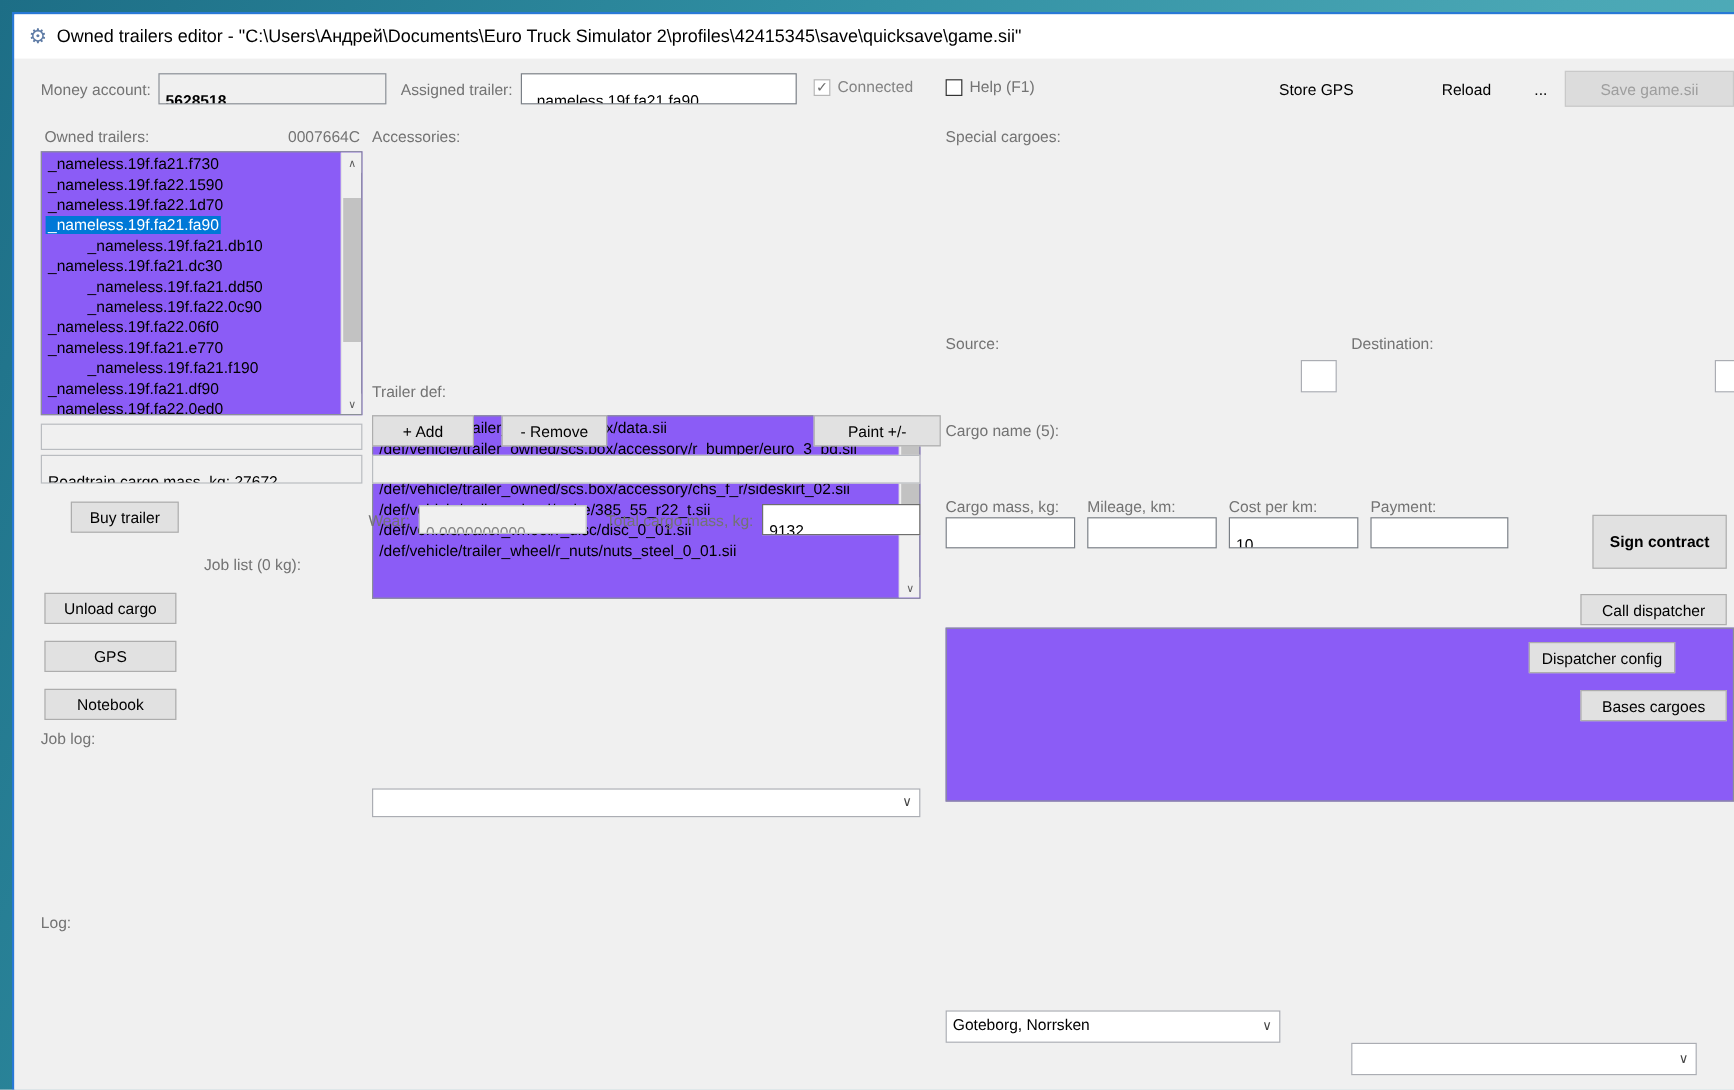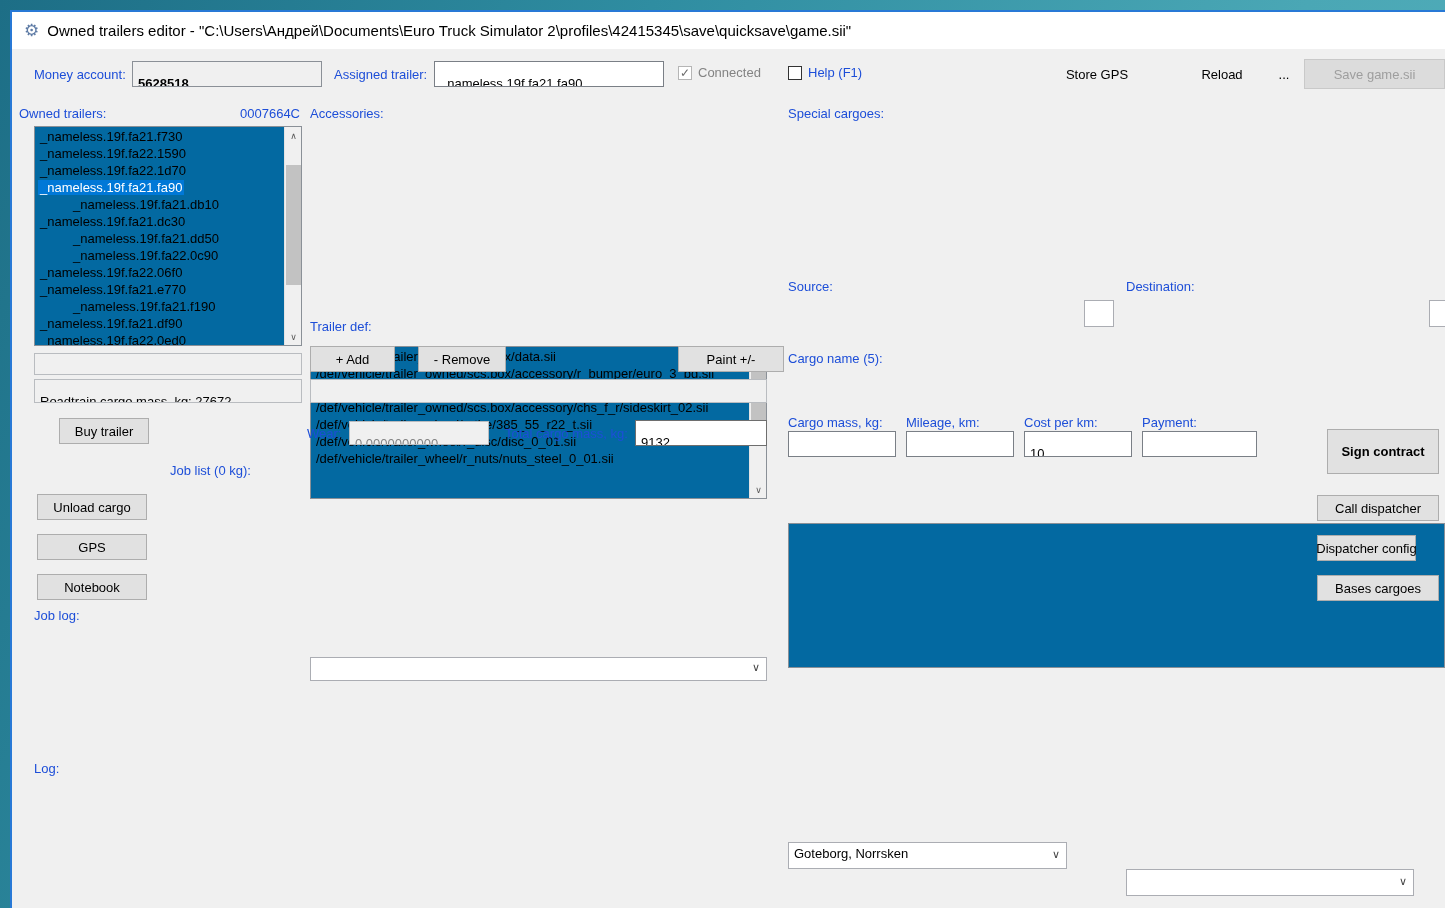--- a/index.html
+++ b/index.html
@@ -16,21 +16,21 @@
   }
   .titlebar {
     position:absolute; left:0; top:0; right:0; height:37px;
     background:#ffffff; display:flex; align-items:center; padding-left:12px;
   }
   .titlebar .app-icon { font-size:17px; color:#5f7ca6; margin-right:8px; }
   .titlebar .title-text { font-size:15px; color:#000; white-space:nowrap; overflow:hidden; }
   .client { position:absolute; left:0; top:37px; right:0; bottom:0; background:#f0f0f0; }
 
   .abs { position:absolute; }
-  .label { white-space:nowrap; color:#1d4ed8; }
+  .label { white-space:nowrap; color:#737373; }
   .gray { color:#838383; }
 
   .tb {
     background:#fff; border:1px solid #abadb3; padding:14px 5px 0 5px;
     white-space:nowrap; overflow:hidden;
   }
   .ro { background:#f0f0f0; border:1px solid #b9bcc0; }
   .bold { font-weight:bold; }
   .dark-border { border-color:#6e6e6e; }
 
@@ -45,21 +45,21 @@
   .cb { display:flex; align-items:center; gap:6px; }
   .cb-box {
     width:14px; height:14px; background:#fff; border:1px solid #333;
     display:flex; align-items:center; justify-content:center;
     font-size:12px; line-height:1; color:#6d6d6d;
   }
   .cb-box::after { content:""; }
   .cb-box.checked::after { content:"✓"; }
   .cb-box.disabled { border-color:#b5b5b5; }
 
-  .listbox { background:#0369a1; border:1px solid #8a9097; overflow:hidden; position:relative; }
+  .listbox { background:#8b5cf6; border:1px solid #8a9097; overflow:hidden; position:relative; }
   .lb-rows { position:absolute; left:0; top:1px; right:17px; bottom:0; overflow:hidden; }
   .lb-rows.noscroll { right:0; }
   .lb-row { height:17px; line-height:17px; padding:0 2px 0 3px; white-space:pre; overflow:hidden; }
   .lb-row.indent { padding-left:36px; }
   .lb-row .hl { padding:0 2px; }
   .lb-row.sel .hl { background:#0078d7; color:#fff; }
 
   .combo { background:#fff; border:1px solid #abadb3; position:relative; padding:3px 22px 0 5px; white-space:nowrap; overflow:hidden; }
   .combo .chev {
     position:absolute; right:6px; top:50%; transform:translateY(-58%);
@@ -97,21 +97,21 @@
     <div class="abs cb" style="left:776px;top:16px">
       <span class="cb-box"></span>
       <span class="label">Help (F1)</span>
     </div>
 
     <div class="abs btn flat" style="left:1040px;top:12px;width:90px;height:26px">Store GPS</div>
     <div class="abs btn flat" style="left:1175px;top:12px;width:70px;height:26px">Reload</div>
     <div class="abs btn flat" style="left:1255px;top:12px;width:34px;height:26px">...</div>
     <div class="abs btn disabled" style="left:1292px;top:10px;width:141px;height:30px">Save game.sii</div>
 
-    <span class="abs label" style="left:7px;top:57px">Owned trailers:</span>
+    <span class="abs label" style="left:25px;top:57px">Owned trailers:</span>
     <span class="abs label right-align" style="left:200px;top:57px;width:88px">0007664C</span>
 
     <div class="abs listbox" style="left:22px;top:77px;width:268px;height:220px">
       <div class="lb-rows">
 
           <div class="lb-row"><span class="hl">_nameless.19f.fa21.f730</span></div>
 
           <div class="lb-row"><span class="hl">_nameless.19f.fa22.1590</span></div>
 
           <div class="lb-row"><span class="hl">_nameless.19f.fa22.1d70</span></div>
@@ -224,21 +224,21 @@
 
     <div class="abs btn bold" style="left:1315px;top:380px;width:112px;height:45px">Sign contract</div>
 
     <span class="abs label" style="left:158px;top:414px">Job list (0 kg):</span>
 
     <div class="abs btn" style="left:25px;top:445px;width:110px;height:26px">Unload cargo</div>
     <div class="abs btn" style="left:25px;top:485px;width:110px;height:26px">GPS</div>
     <div class="abs btn" style="left:25px;top:525px;width:110px;height:26px">Notebook</div>
 
     <div class="abs btn" style="left:1305px;top:446px;width:122px;height:26px">Call dispatcher</div>
-    <div class="abs btn" style="left:1305px;top:486px;width:99px;height:26px">Dispatcher config</div>
+    <div class="abs btn" style="left:1262px;top:486px;width:122px;height:26px">Dispatcher config</div>
     <div class="abs btn" style="left:1305px;top:526px;width:122px;height:26px">Bases cargoes</div>
 
     <span class="abs label" style="left:22px;top:559px">Job log:</span>
 
     <span class="abs label" style="left:22px;top:712px">Log:</span>
 
   </div>
 </div>
 
 </body></html>

